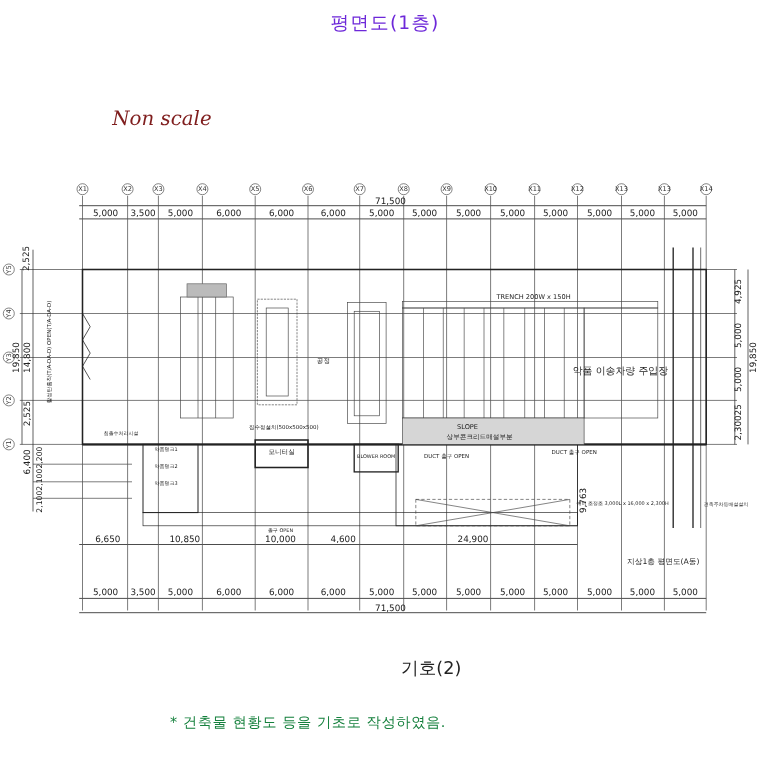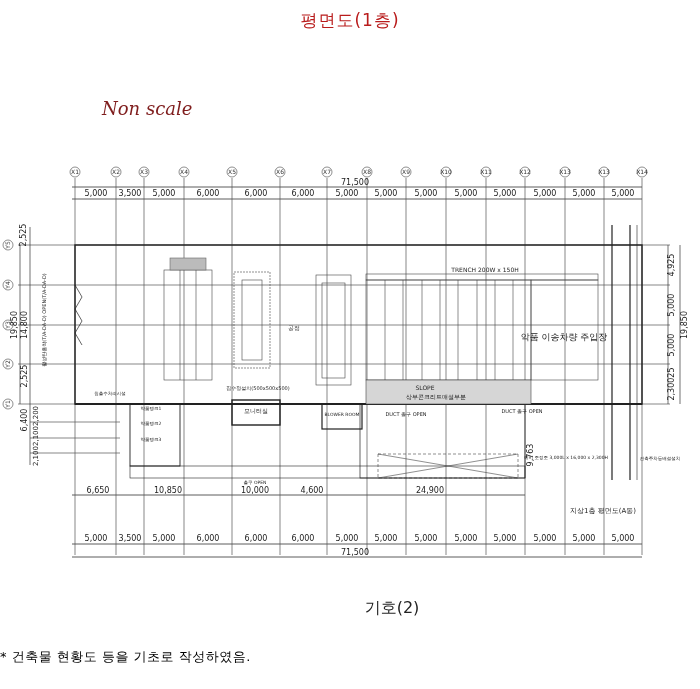--- a/index.html
+++ b/index.html
@@ -1,20 +1,20 @@
 <!DOCTYPE html>
 <html><head>
 <meta charset="utf-8">
 <style>
   html, body { margin:0; padding:0; background:#ffffff; }
   body { width:700px; height:689px; position:relative; overflow:hidden; font-family:"DejaVu Sans", sans-serif; }
-  .title { position:absolute; left:0; width:700px; top:9px; text-align:center; font-size:17px; color:#b91c1c; letter-spacing:1px; }
+  .title { position:absolute; left:0; width:700px; top:9px; text-align:center; font-size:17px; color:#6d28d9; letter-spacing:1px; }
   .nonscale { position:absolute; left:102px; top:98px; font-family:"DejaVu Serif", serif; font-style:italic; font-size:18px; color:#7f1d1d; }
   .legend-title { position:absolute; left:0; width:700px; top:598px; text-align:center; font-size:16px; color:#222;padding-left:42px; }
-  .note { position:absolute; left:0; width:560px; top:648px; font-size:13px; color:#000000; letter-spacing:0.5px; }
+  .note { position:absolute; left:0; width:560px; top:648px; text-align:center; font-size:13px; color:#15803d; letter-spacing:0.5px; }
   svg.plan { position:absolute; left:0; top:0; }
   svg text { font-family:"DejaVu Sans", sans-serif; }
 </style>
 </head>
 <body>
 
 <div class="title">평면도(1층)</div>
 <div class="nonscale">Non scale</div>
 
 <svg class="plan" width="700" height="689" viewBox="0 0 700 689" xmlns="http://www.w3.org/2000/svg">

